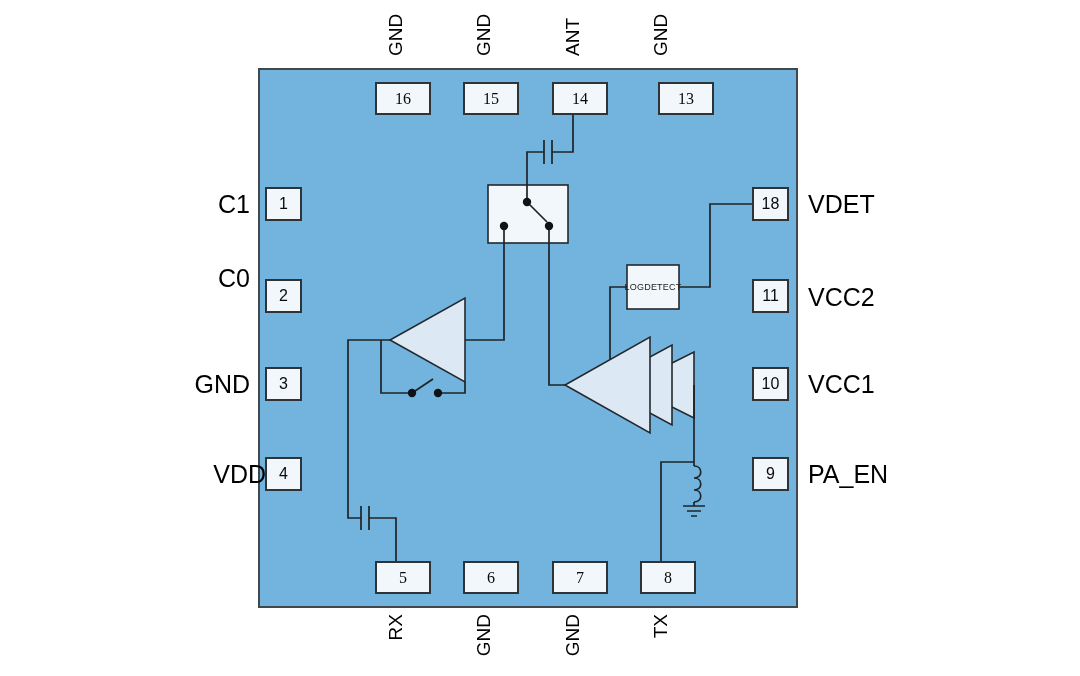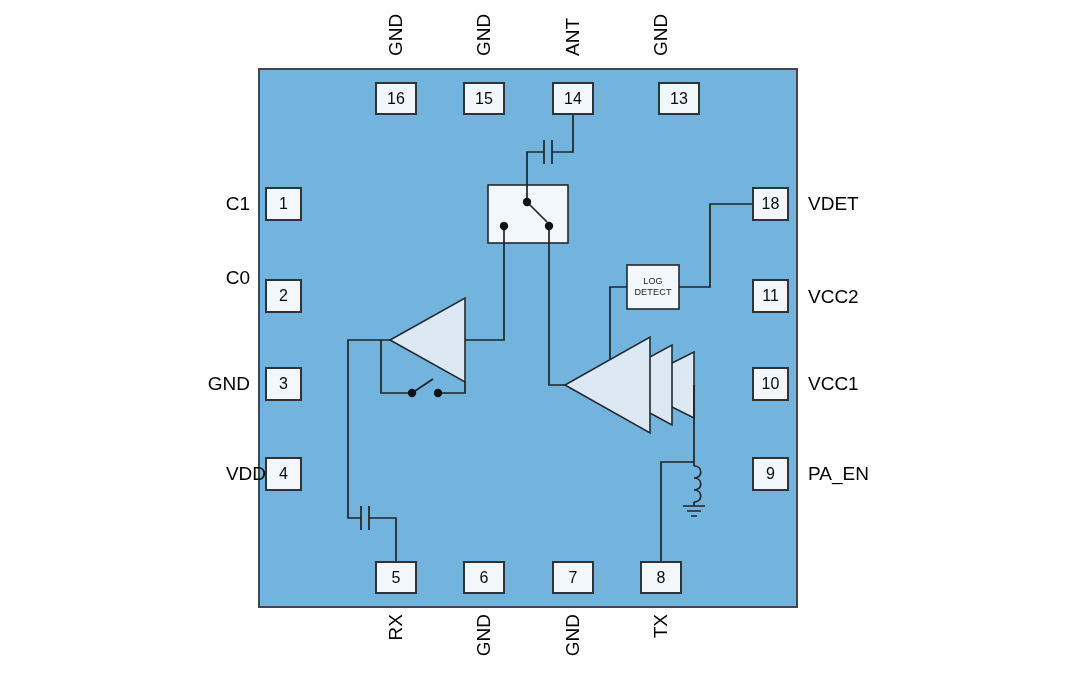--- a/index.html
+++ b/index.html
@@ -16,40 +16,40 @@
     background:#72b4de; border:2px solid #41474d;
   }
 
   svg.wires { position:absolute; left:0; top:0; width:1080px; height:676px; }
 
   .pin {
     position:absolute; display:flex; align-items:center; justify-content:center;
     background:#f2f7fc; border:2px solid #2e3338;
     font-size:16px; color:#0a0a0a;
   }
-  .pin.h { width:42px; height:33px; }
+  .pin.h { width:56px; height:33px;font-family:Liberation Serif, serif; }
   .pin.v { width:37px; height:34px; }
 
   .side-label {
-    position:absolute; font-size:19px; line-height:22px; color:#000; white-space:nowrap;
+    position:absolute; font-size:25px; line-height:22px; color:#000; white-space:nowrap;
   }
   .side-label.left  { width:110px; text-align:right; }
   .side-label.right { text-align:left; }
 
   .vlabel {
     position:absolute; width:64px; height:20px; line-height:20px;
     font-size:19px; color:#000; white-space:nowrap;
     transform:rotate(-90deg);
   }
   .vlabel.top    { text-align:left; }
   .vlabel.bottom { text-align:right; }
 
   .logdetect-text {
     position:absolute; left:627px; top:265px; width:52px; height:44px;
-    display:flex; flex-direction:column; align-items:center; justify-content:center;
+    display:flex; flex-direction:row; align-items:center; justify-content:center;
     font-size:9px; line-height:11px; color:#222; letter-spacing:0.2px;
   }
 </style>
 </head>
 <body>
 
 <div class="stage">
 
   <div class="chip-body"></div>
 

